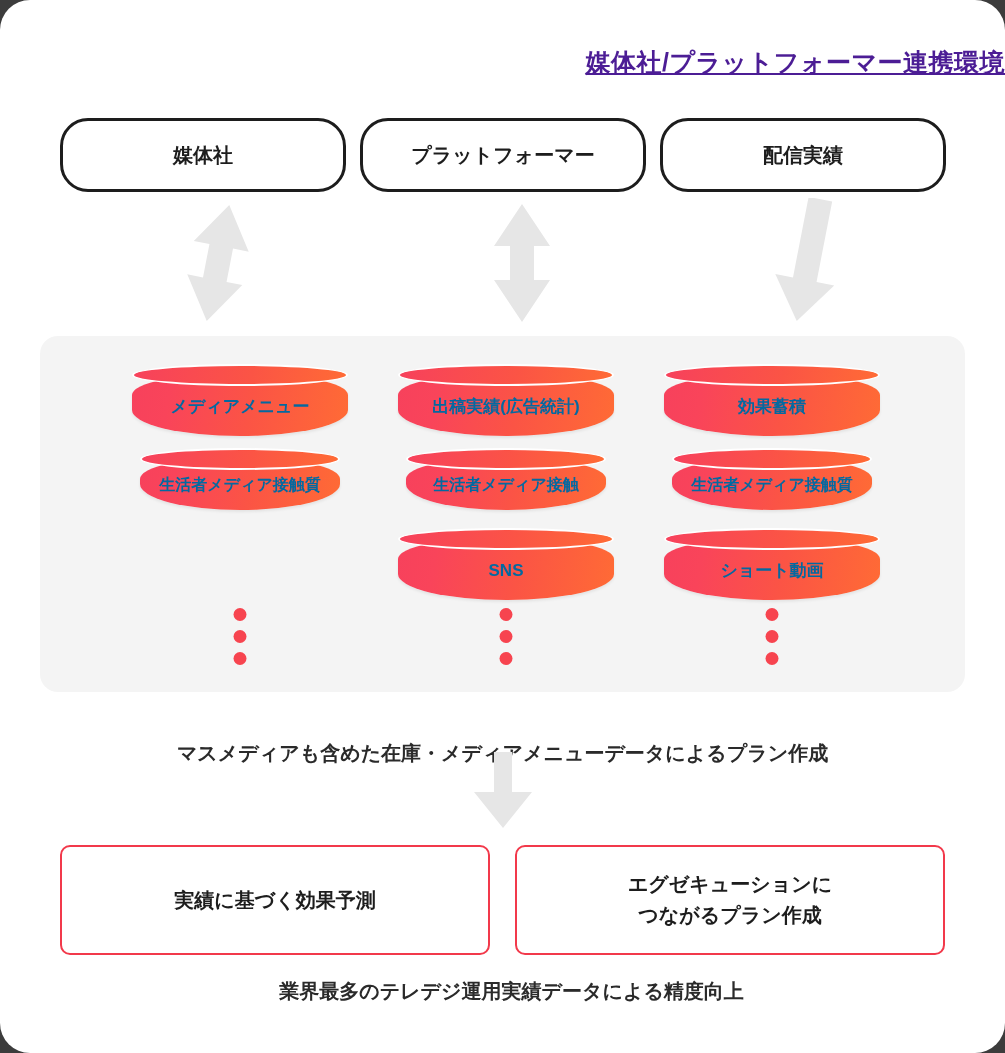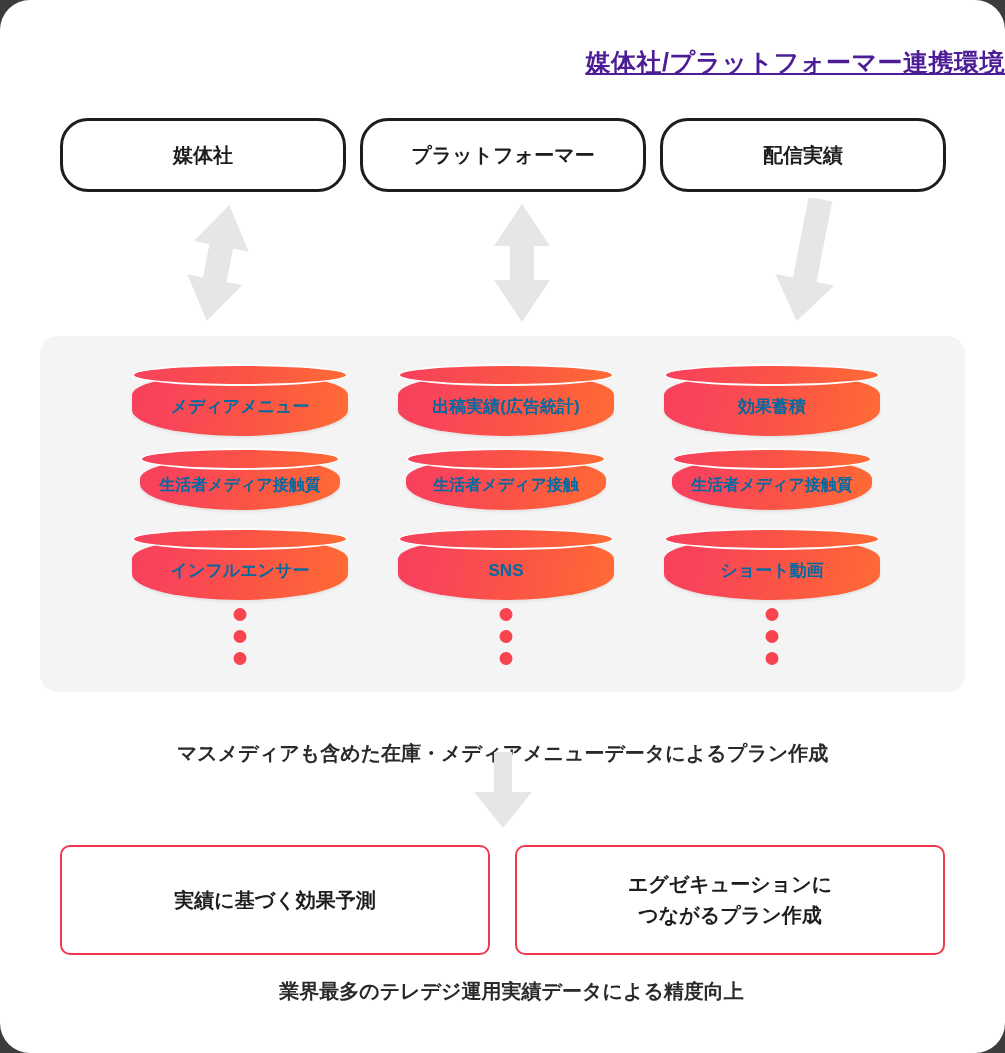--- a/index.html
+++ b/index.html
@@ -242,25 +242,20 @@
       <div class="cyl r0">
         <div class="body"></div>
         <div class="top-ellipse"></div>
         <div class="cyl-label">メディアメニュー</div>
       </div>
       <div class="cyl r1">
         <div class="body"></div>
         <div class="top-ellipse"></div>
         <div class="cyl-label">生活者メディア接触質</div>
       </div>
-      <div class="cyl r2">
-        <div class="body"></div>
-        <div class="top-ellipse"></div>
-        <div class="cyl-label">インフルエンサー</div>
-      </div>
       <div class="dots">
         <i></i>
         <i></i>
         <i></i>
       </div>
     </div>
 
     <div class="cyl-col" id="cyl-col-2">
       <div class="cyl r0">
         <div class="body"></div>

